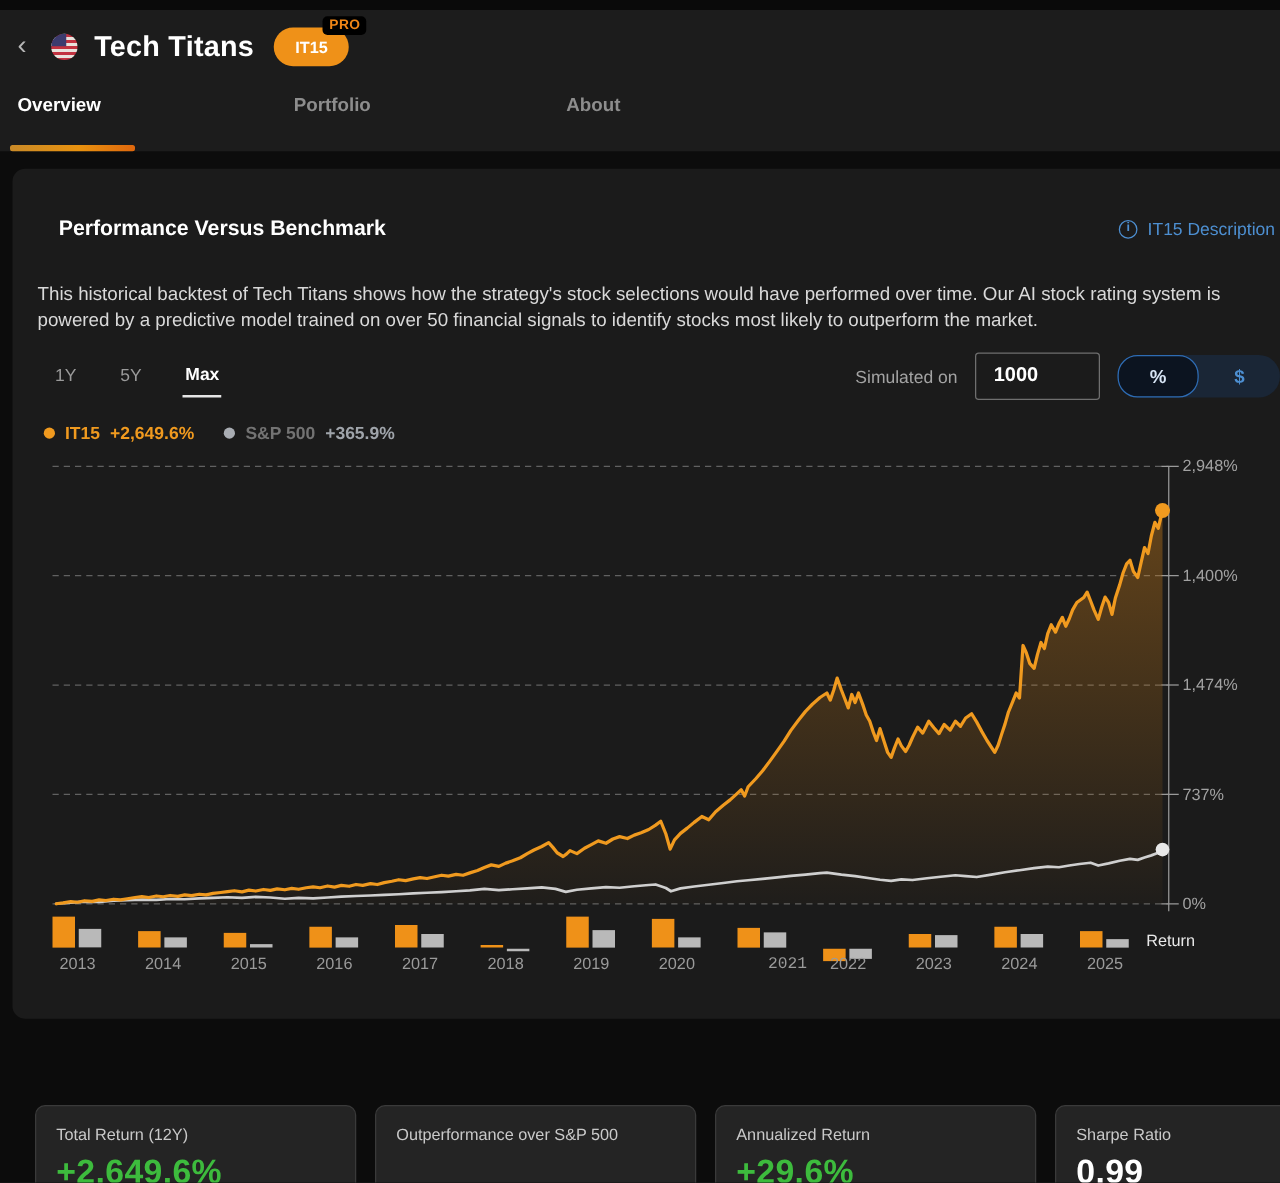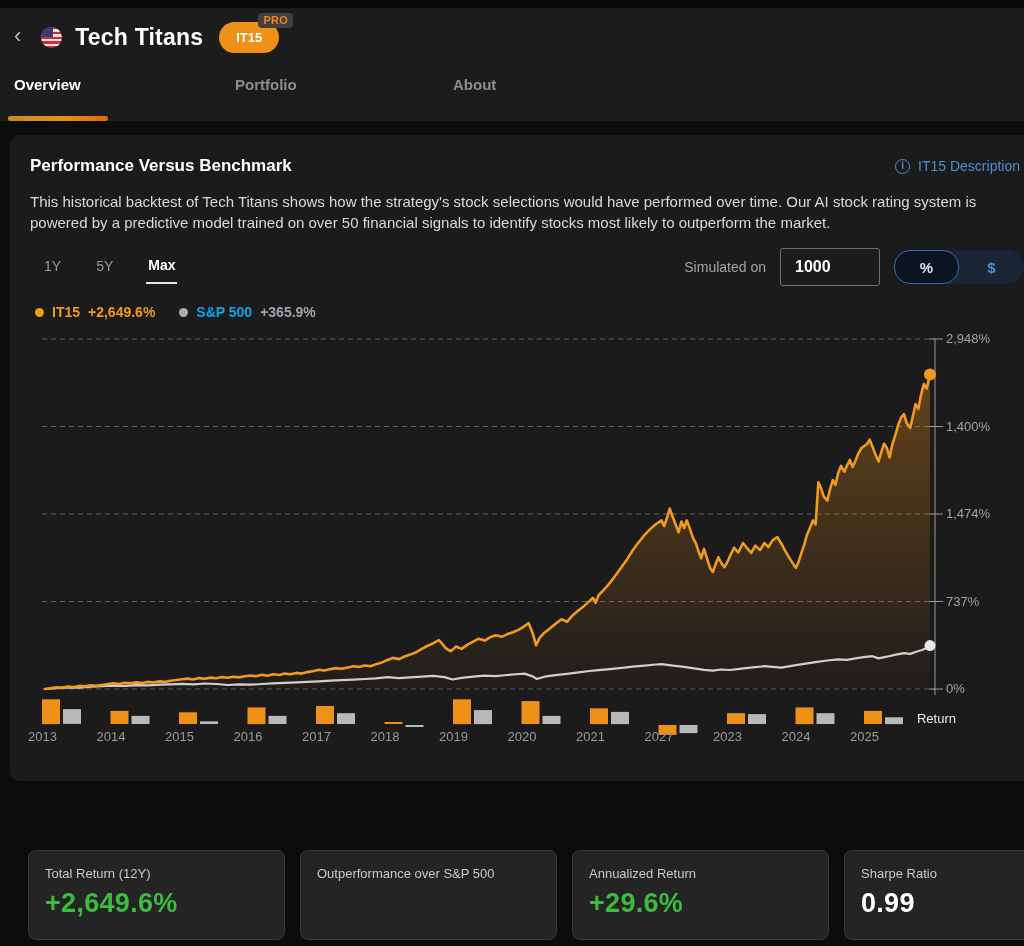--- a/index.html
+++ b/index.html
@@ -16,35 +16,35 @@
   .title-row { display:flex; align-items:center; padding:10px 0 0 12px; height:48px; }
   .back { color:#b5b5b5; font-size:22px; line-height:1; margin:0 8px 2px 2px; cursor:pointer; }
   .flag { width:21px; height:21px; border-radius:50%; overflow:hidden; position:relative; flex:0 0 auto;
           background:repeating-linear-gradient(180deg,#c23240 0 2.4px,#e9e2dc 2.4px 4.8px); margin-left:12px;}
   .flag::before { content:""; position:absolute; left:0; top:0; width:55%; height:48%; background:#3c3b6e; }
   h1 { font-size:23px; color:#fff; margin:0 0 0 13px; font-weight:bold; letter-spacing:0.2px; }
   .badge-wrap { position:relative; margin-left:16px; }
   .badge { display:inline-block; background:#ef9118; color:#fff; font-weight:bold; font-size:13px;
            padding:8px 17px; border-radius:16px; cursor:pointer; }
   .pro { position:absolute; top:-9px; right:-14px; color:#f08616; font-weight:bold; font-size:11px;
-         background:#404040; padding:1px 5px 2px; border-radius:4px; letter-spacing:0.3px; }
+         background:#000000; padding:1px 5px 2px; border-radius:4px; letter-spacing:0.3px; }
   .tabs { display:flex; margin-top:20px; padding-left:14px; position:relative; height:45px; }
   .tab { font-size:15px; font-weight:bold; color:#8d8d8d; position:relative; cursor:pointer; white-space:nowrap; }
   .tab-overview { width:86px; }
   .tab-portfolio { margin-left:135px; width:81px; }
   .tab-about { margin-left:137px; }
   .tab.active { color:#fff; }
   .tab .underline { position:absolute; left:-6px; bottom:0; width:100px; height:5px; border-radius:2px;
          background:linear-gradient(90deg,#c98a28 0%, #e8920f 55%, #df670d 100%); }
   
   main { padding-top:14px; }
   .panel { background:#1b1b1b; margin-left:10px; width:calc(100% - 10px); border-radius:10px 0 0 10px;
            padding:21px 0 30px 20px; position:relative; }
   .panel-head { display:flex; justify-content:space-between; align-items:center; width:990px; }
-  .panel-head h2 { font-size:17px; color:#fff; margin:0; }
+  .panel-head h2 { font-size:17px; color:#fff; margin:17px; }
   .desc-link { color:#4d8fd1; font-size:14px; display:flex; gap:8px; align-items:center; cursor:pointer; text-decoration:none; }
   .info-ic { width:15px; height:15px; border:1.5px solid #4d8fd1; border-radius:50%;
              display:inline-flex; align-items:center; justify-content:center;
              font-size:10px; font-weight:bold; line-height:1; }
   .info-ic::after { content:"i"; }
   .desc { width:985px; color:#d9d9d9; font-size:15px; line-height:1.4; margin:15px 0 0; }
   
   .controls { display:flex; justify-content:space-between; align-items:center; margin-top:15px; width:994px; }
   .ranges { display:flex; gap:31px; padding-left:12px; }
   .range { background:none; border:none; color:#9a9a9a; font-size:14px; padding:6px 2px 9px;
@@ -57,27 +57,27 @@
   .unit-toggle { width:130px; height:34px; background:#1a2636; border-radius:17px; display:flex; padding:0; }
   .unit { flex:1; border-radius:16px; border:1.5px solid transparent; background:transparent; color:#4d8fd1;
           font-size:15px; font-weight:bold; font-family:inherit; cursor:pointer; }
   .unit.active { background:#0c1420; border-color:#2e6cb4; color:#d8e5f5; }
   
   .legend { display:flex; align-items:center; gap:8px; margin:18px 0 0 5px; font-size:14px; font-weight:bold; }
   .dot { width:9px; height:9px; border-radius:50%; display:inline-block; }
   .dot-it15 { background:#f09a1f; }
   .dot-sp { background:#a9adb3; margin-left:16px; }
   .lg-orange { color:#f09a1f; }
-  .lg-gray-name { color:#0ea5e9; }
+  .lg-gray-name { color:#737373; }
   .lg-gray-val { color:#9fa4aa; }
   
   .chart-wrap { position:relative; height:425px; margin-top:6px; width:994px; }
   #chart-svg { position:absolute; left:0; top:0; }
   .ylabel { position:absolute; left:916px; color:#a2a2a2; font-size:13px;text-align:right; }
-  .yr { position:absolute; top:403px; width:68px; text-align:left; color:#9a9a9a; font-size:13px; }
+  .yr { position:absolute; top:403px; width:68px; text-align:center; color:#9a9a9a; font-size:13px; }
   .today { position:absolute; left:864px; top:385px; width:62px; text-align:right; color:#e9e9e9; font-size:13px; }
   .grid { stroke:#616161; stroke-width:1; stroke-dasharray:5 4; }
   .tickline { stroke:#9a9a9a; stroke-width:1; }
   .axis { stroke:#9a9a9a; stroke-width:1; }
   
   .stats { display:flex; gap:15px; margin:30px 0 0 28px; width:1110px; }
   .stat-card { width:257px; height:90px; background:#242424; border:1px solid #3a3a3a; border-radius:8px;
                padding:15px 16px; flex:0 0 auto;margin-top:39px; }
   .stat-label { color:#c9c9c9; font-size:13px; }
   .stat-value { margin-top:7px; font-size:27px; font-weight:bold; color:#3dbb3d; letter-spacing:0.3px; }
@@ -205,22 +205,22 @@
         <div class="ylabel" style="top: 267.5px;">737%</div>
         <div class="ylabel" style="top: 355px;">0%</div>
         <div class="yr" style="left: -2px;">2013</div>
         <div class="yr" style="left: 66.5px;">2014</div>
         <div class="yr" style="left: 135px;">2015</div>
         <div class="yr" style="left: 203.5px;">2016</div>
         <div class="yr" style="left: 272px;">2017</div>
         <div class="yr" style="left: 340.5px;">2018</div>
         <div class="yr" style="left: 409px;">2019</div>
         <div class="yr" style="left: 477.5px;">2020</div>
-        <div class="yr" style="left: 546px;">2021</div>
-        <div class="yr" style="left: 614.5px;">2027</div>
+        <div class="yr" style="left: 566px; font-family: Liberation Mono, monospace;">2021</div>
+        <div class="yr" style="left: 614.5px;">2022</div>
         <div class="yr" style="left: 683px;">2023</div>
         <div class="yr" style="left: 751.5px;">2024</div>
         <div class="yr" style="left: 820px;">2025</div>
         <div class="today">Return</div>
       </div>
   </section>
 
   <section class="stats">
     <div class="stat-card">
       <div class="stat-label">Total Return (12Y)</div>

